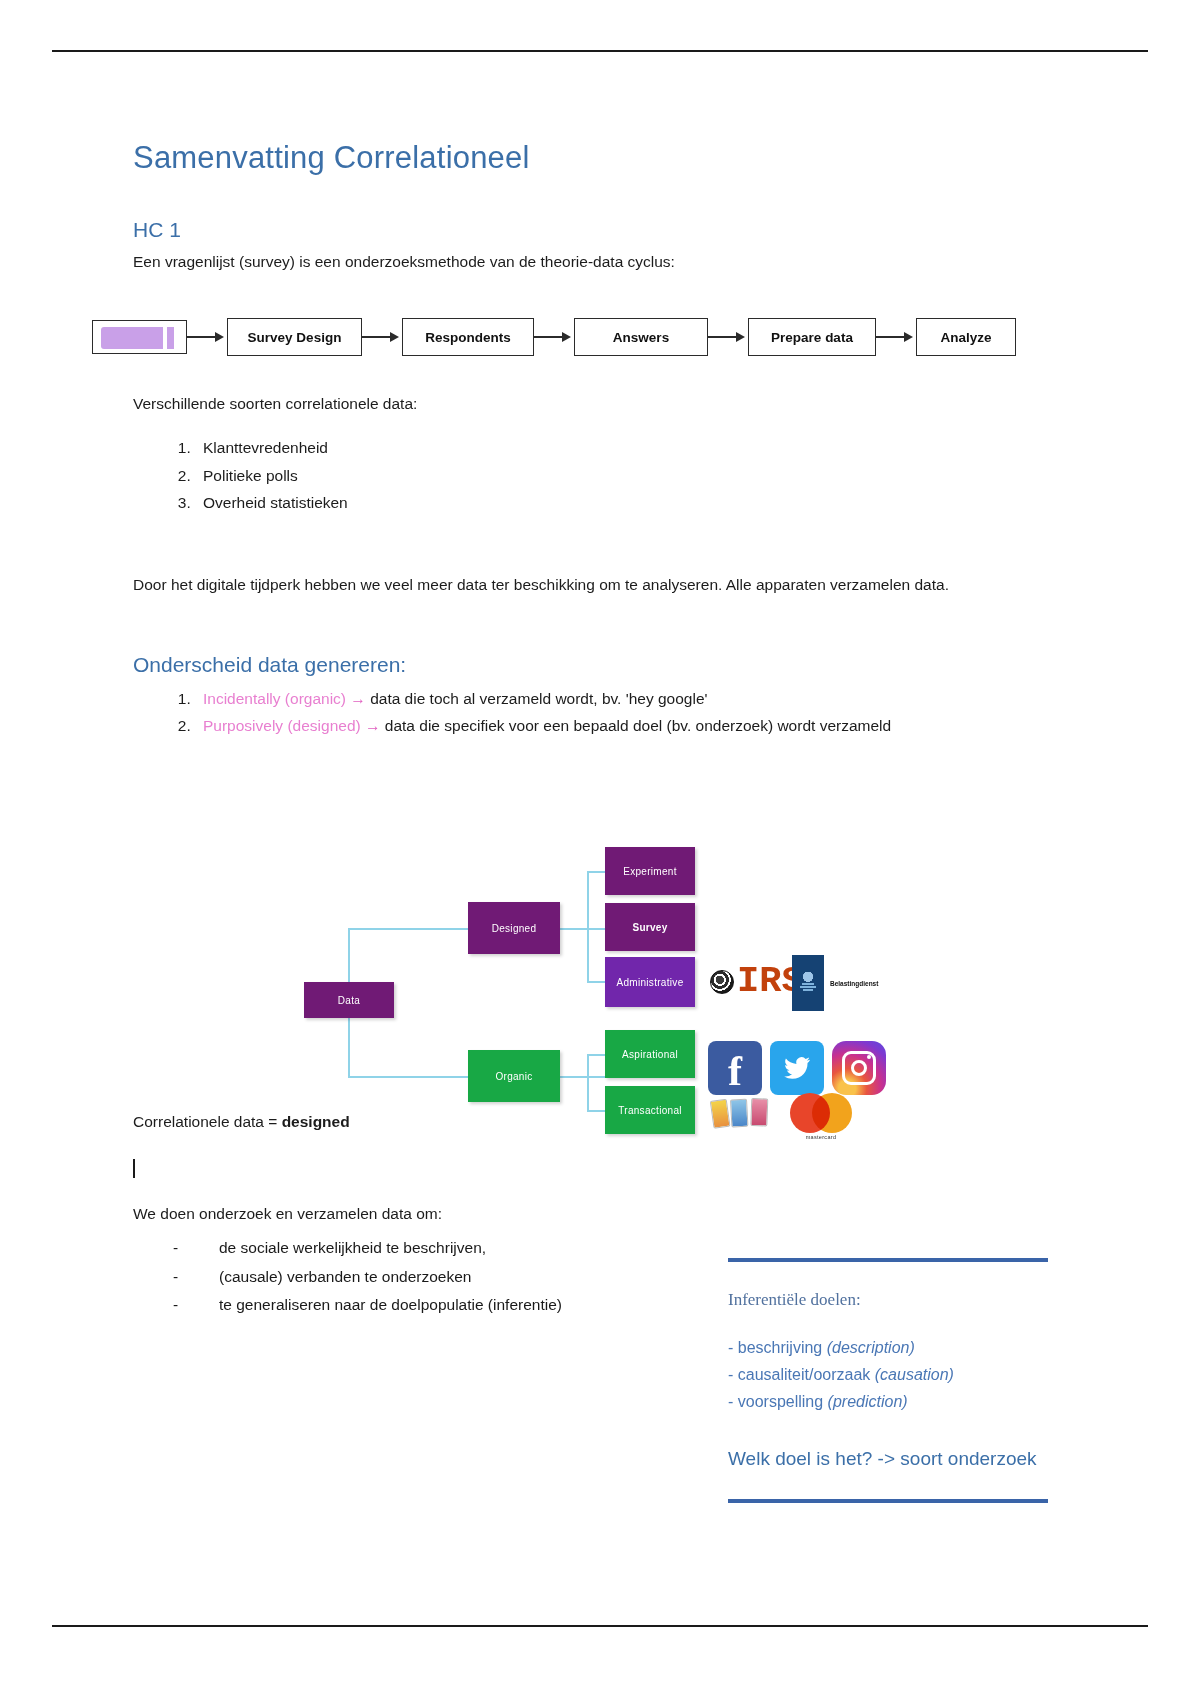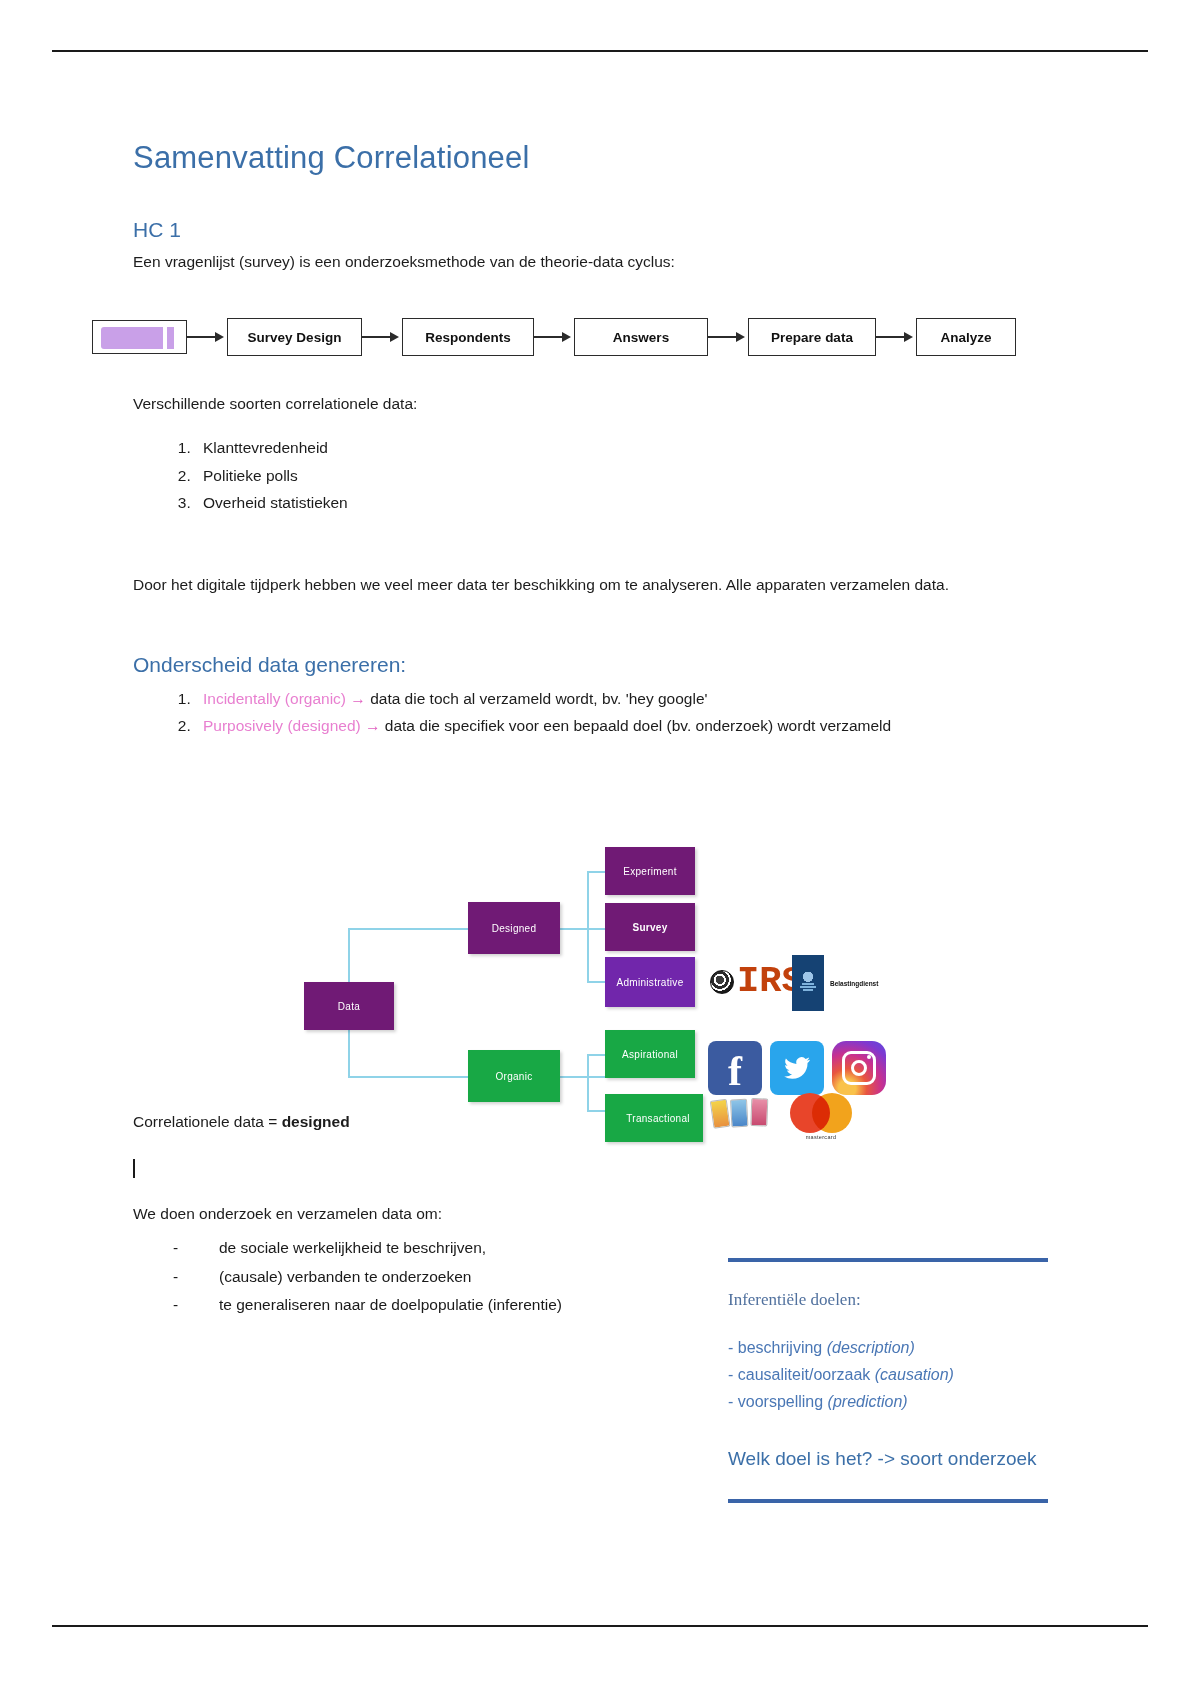--- a/index.html
+++ b/index.html
@@ -182,28 +182,28 @@
     justify-content: center;
     color: #ffffff;
     font-size: 10px;
     letter-spacing: 0.3px;
     box-shadow: 2px 2px 3px rgba(0,0,0,0.18);
   }
   .node.blue { background: #701a75; }
   .node.purple { background: #7126ab; }
   .node.green { background: #18a845; }
 
-  .n-data       { left: 4px;   top: 137px; width: 90px; height: 48px; }
+  .n-data       { left: 4px;   top: 137px; width: 90px; height: 36px; }
   .n-designed   { left: 168px; top: 57px;  width: 92px; height: 52px; }
   .n-organic    { left: 168px; top: 205px; width: 92px; height: 52px; }
   .n-experiment { left: 305px; top: 2px;   width: 90px; height: 48px; }
   .n-survey     { left: 305px; top: 58px;  width: 90px; height: 48px; font-weight: bold; }
   .n-admin      { left: 305px; top: 112px; width: 90px; height: 50px; }
   .n-aspir      { left: 305px; top: 185px; width: 90px; height: 48px; }
-  .n-trans      { left: 305px; top: 249px; width: 90px; height: 48px; padding-left: 8px; }
+  .n-trans      { left: 305px; top: 241px; width: 90px; height: 48px; }
 
   .conn { position: absolute; background: #8fd3e8; }
   .c-v-main   { left: 48px;  top: 83px;  width: 1.5px; height: 148px; }
   .c-h-top    { left: 48px;  top: 83px;  width: 120px; height: 1.5px; }
   .c-h-bot    { left: 48px;  top: 231px; width: 120px; height: 1.5px; }
   .c-d-h      { left: 260px; top: 83px;  width: 48px;  height: 1.5px; }
   .c-d-v      { left: 287px; top: 26px;  width: 1.5px; height: 110px; }
   .c-d-e      { left: 287px; top: 26px;  width: 20px;  height: 1.5px; }
   .c-d-a      { left: 287px; top: 136px; width: 20px;  height: 1.5px; }
   .c-o-h      { left: 260px; top: 231px; width: 48px;  height: 1.5px; }

